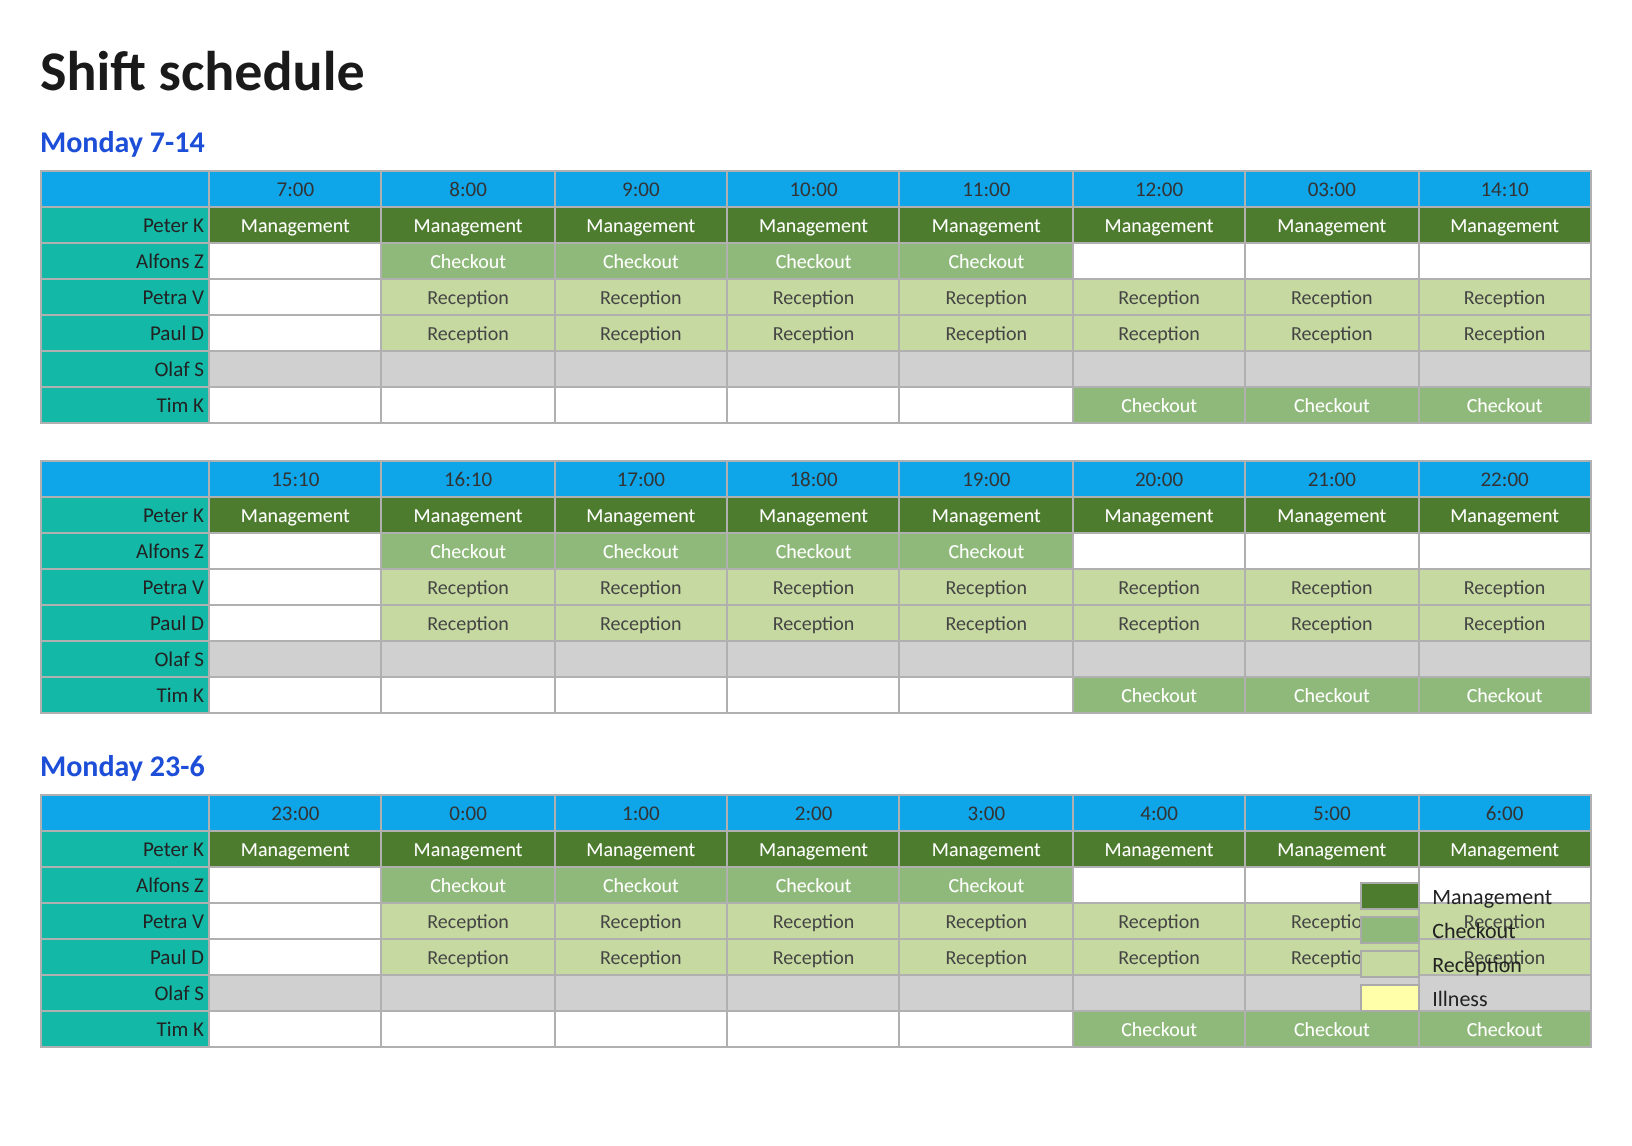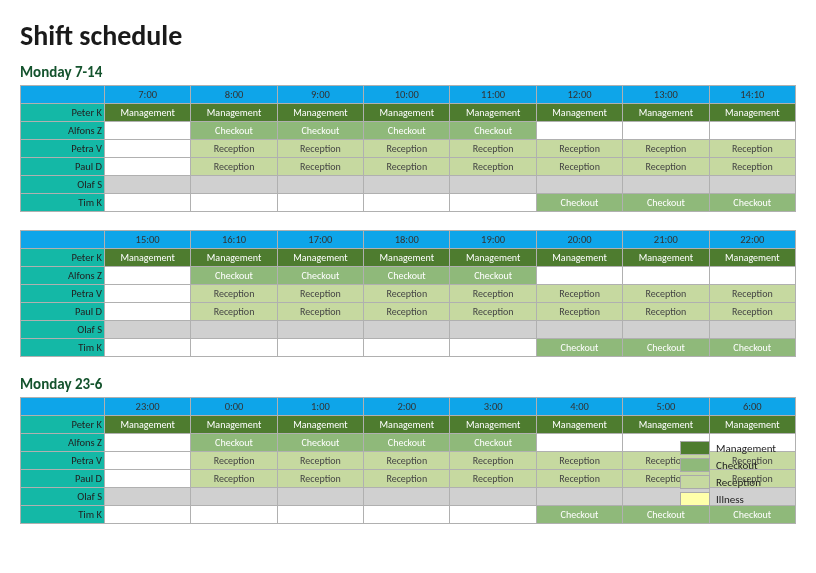--- a/index.html
+++ b/index.html
@@ -32,21 +32,21 @@
     }
 
     
     .schedule-section {
       margin-bottom: 18px;
       margin-top: 10px;
     }
     .section-title {
       font-size: 15px;
       font-weight: bold;
-      color: #14532d;
+      color: #1d4ed8;
       margin-bottom: 4px;
     }
     table {
       border-collapse: collapse;
       width: 100%;
       table-layout: fixed;
     }
     th, td {
       border: 1px solid #b0b0b0;
       height: 18px;
@@ -145,21 +145,21 @@
           </colgroup>
           <thead>
             <tr>
               <th></th>
               <th>7:00</th>
               <th>8:00</th>
               <th>9:00</th>
               <th>10:00</th>
               <th>11:00</th>
               <th>12:00</th>
-              <th>13:00</th>
+              <th>03:00</th>
               <th>14:10</th>
             </tr>
           </thead>
           <tbody>
             <tr>
               <td class="name-cell">Peter K</td>
               <td class="management">Management</td>
               <td class="management">Management</td>
               <td class="management">Management</td>
               <td class="management">Management</td>
@@ -235,21 +235,21 @@
             <col class="time-col">
             <col class="time-col">
             <col class="time-col">
             <col class="time-col">
             <col class="time-col">
             <col class="time-col">
           </colgroup>
           <thead>
             <tr>
               <th></th>
-              <th>15:00</th>
+              <th>15:10</th>
               <th>16:10</th>
               <th>17:00</th>
               <th>18:00</th>
               <th>19:00</th>
               <th>20:00</th>
               <th>21:00</th>
               <th>22:00</th>
             </tr>
           </thead>
           <tbody>

